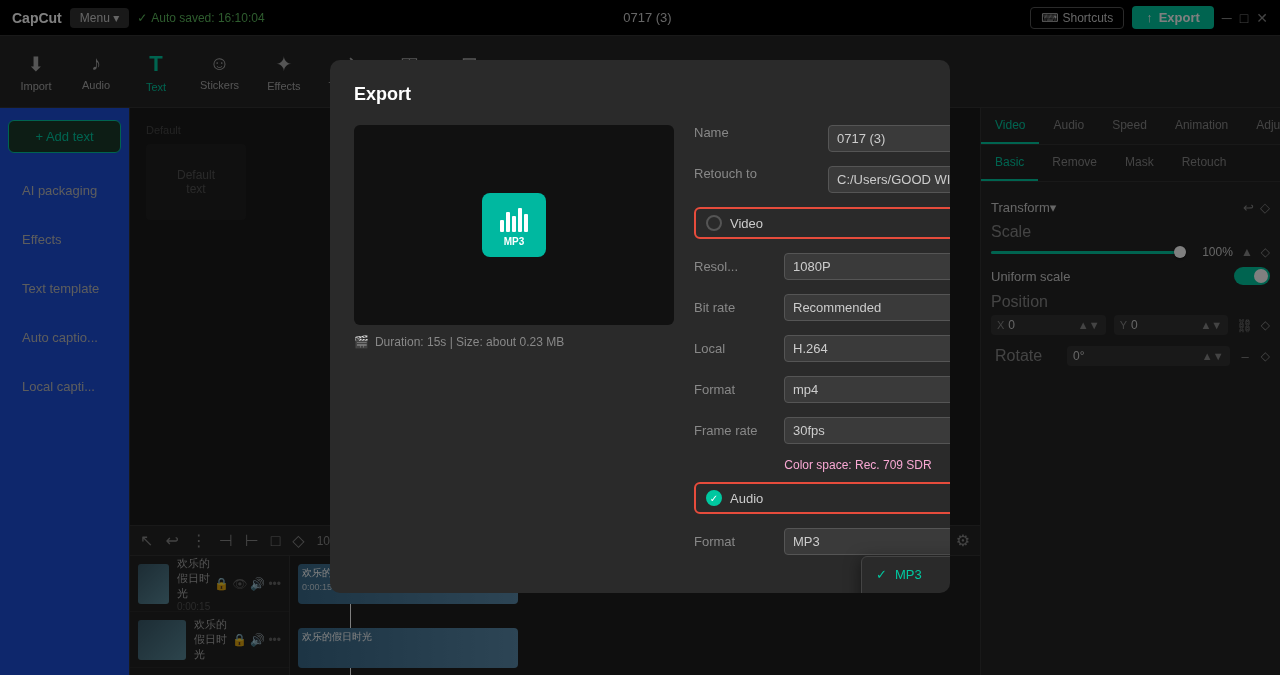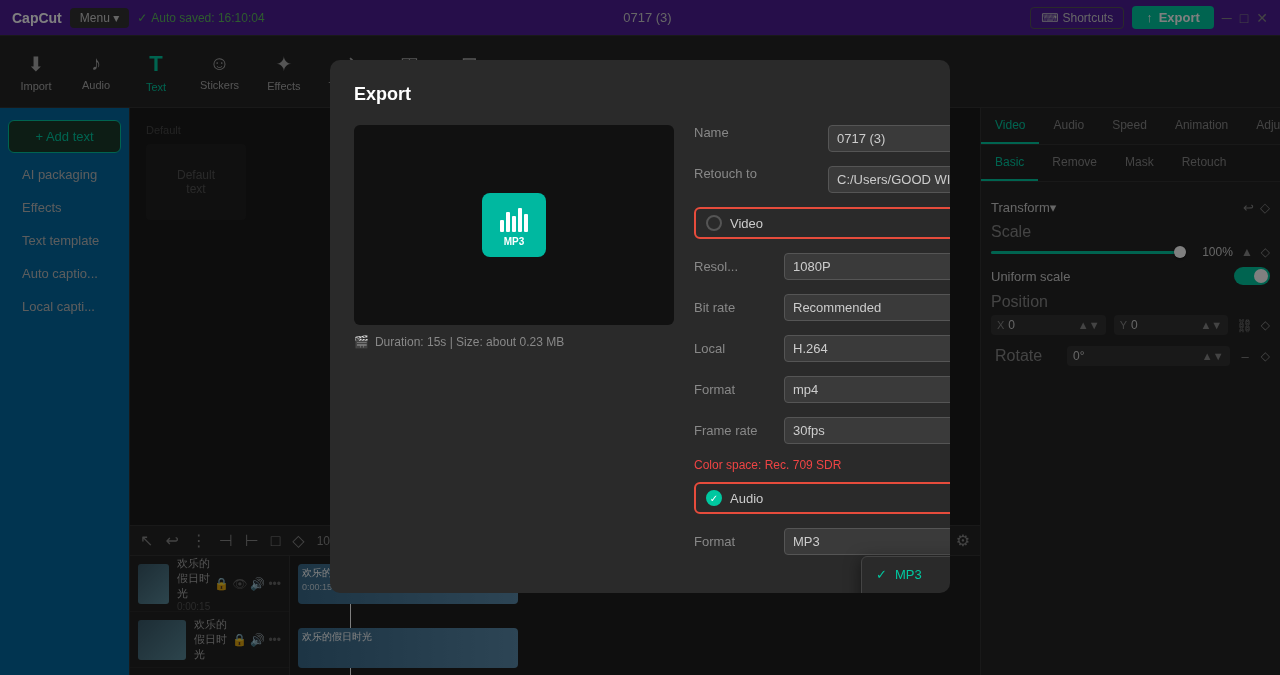--- a/index.html
+++ b/index.html
@@ -10,21 +10,21 @@
       font-size: 13px;
       width: 1280px;
       height: 675px;
       overflow: hidden;
       position: relative;
     }
 
     
     .topbar {
       height: 36px;
-      background: #4c1d95;
+      background: #000000;
       display: flex;
       align-items: center;
       justify-content: space-between;
       padding: 0 12px;
       border-bottom: 1px solid #333;
     }
     .topbar-left { display: flex; align-items: center; gap: 8px; }
     .brand { color: #fff; font-size: 14px; font-weight: 600; }
     .menu-btn {
       background: #333;
@@ -91,26 +91,26 @@
 
     
     .main-layout {
       display: flex;
       height: calc(675px - 36px - 72px);
     }
 
     
     .left-panel {
       width: 130px;
-      background: #0369a1;
+      background: #1d4ed8;
       border-right: 1px solid #333;
       padding: 8px 0;
       display: flex;
       flex-direction: column;
-      gap: 2px;
+      gap: 18px;
       overflow-y: auto;
     }
     .left-panel-item {
       padding: 8px 16px;
       color: #bbb;
       cursor: pointer;
       font-size: 13px;
       border-radius: 4px;
       margin: 0 6px;
     }
@@ -338,21 +338,21 @@
       border-radius: 4px;
       padding: 5px 8px;
       color: #ccc;
       font-size: 13px;
       display: flex;
       align-items: center;
       justify-content: space-between;
       cursor: pointer;
       position: relative;
     }
-    .color-space-text { color: #ef4444; font-size: 12px; margin-bottom: 10px; }
+    .color-space-text { color: #f9a8d4; font-size: 12px; margin-bottom: 10px; text-align: center; }
 
     
     .dropdown-menu {
       position: absolute;
       background: #2a2a2a;
       border: 1px solid #444;
       border-radius: 6px;
       width: 160px;
       right: 0;
       top: 100%;

